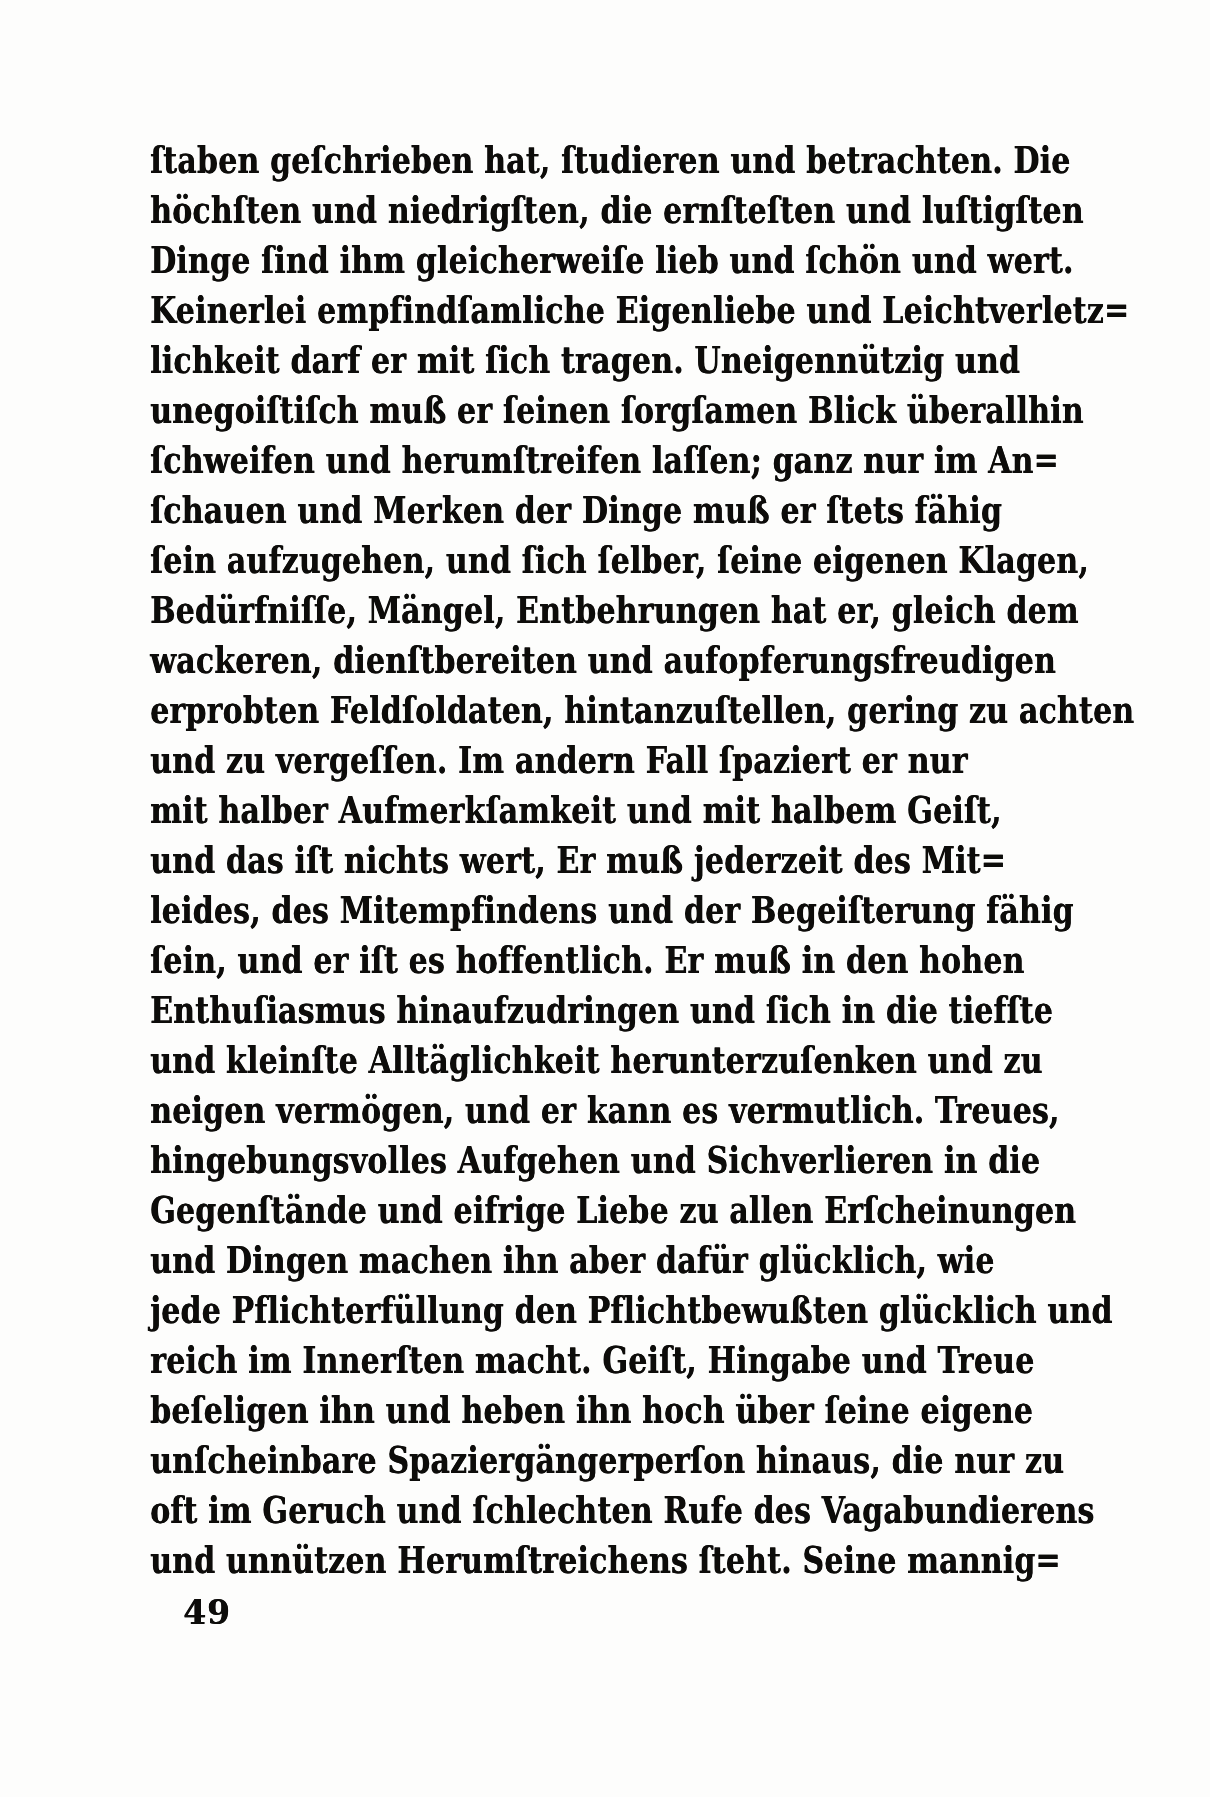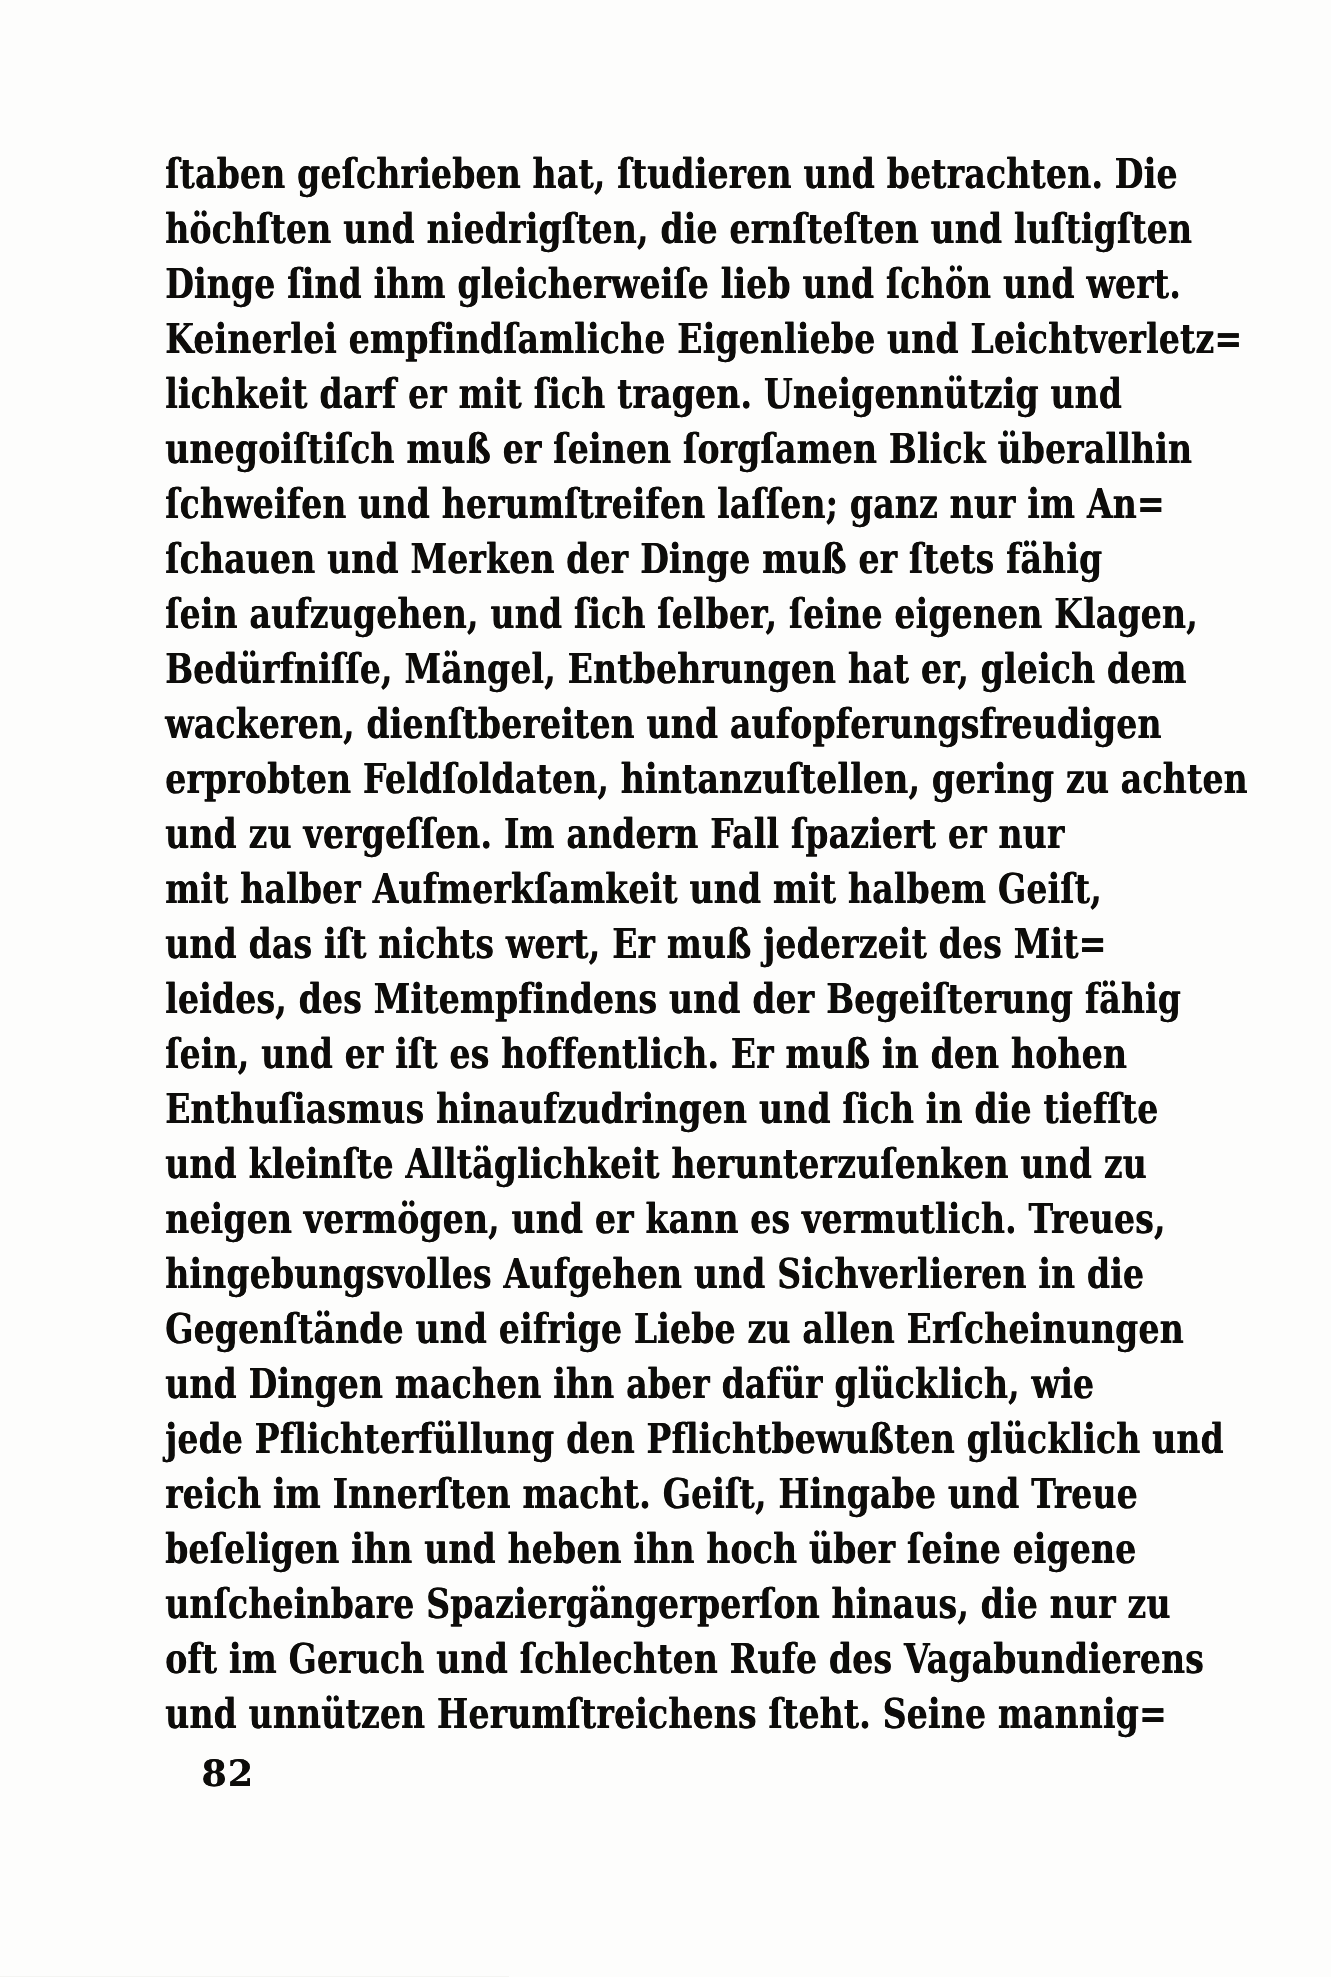--- a/index.html
+++ b/index.html
@@ -85,15 +85,15 @@
     <div class="text-line">Gegenſtände und eifrige Liebe zu allen Erſcheinungen</div>
     <div class="text-line">und Dingen machen ihn aber dafür glücklich, wie</div>
     <div class="text-line">jede Pflichterfüllung den Pflichtbewußten glücklich und</div>
     <div class="text-line">reich im Innerſten macht. Geiſt, Hingabe und Treue</div>
     <div class="text-line">beſeligen ihn und heben ihn hoch über ſeine eigene</div>
     <div class="text-line">unſcheinbare Spaziergängerperſon hinaus, die nur zu</div>
     <div class="text-line">oft im Geruch und ſchlechten Rufe des Vagabundierens</div>
     <div class="text-line">und unnützen Herumſtreichens ſteht. Seine mannig=</div>
   </div>
 
-  <div class="page-number">82</div>
+  <div class="page-number">49</div>
 
 </div>
 
 </body></html>

